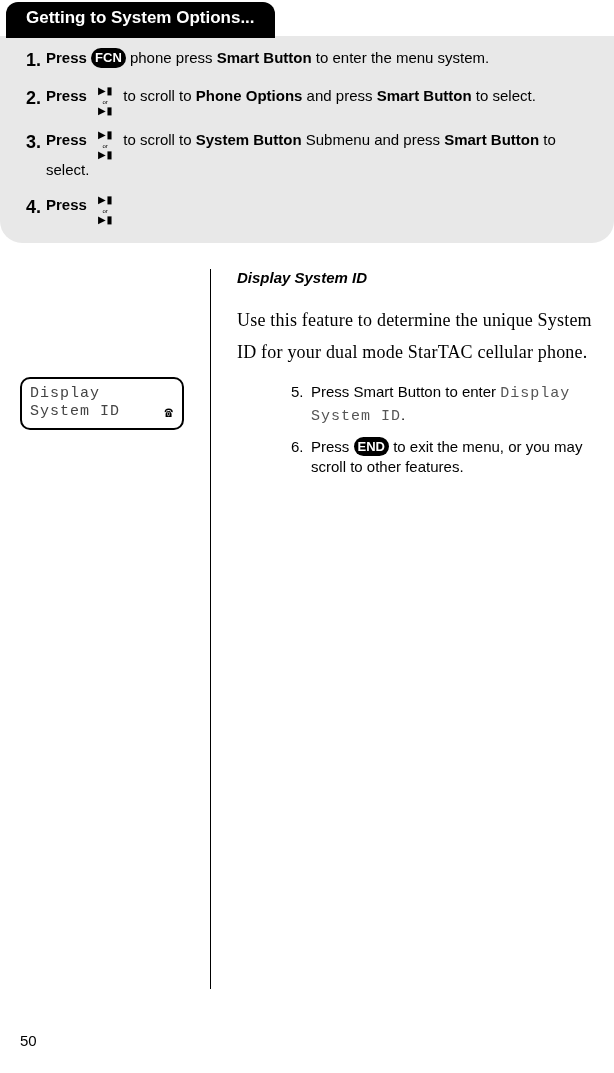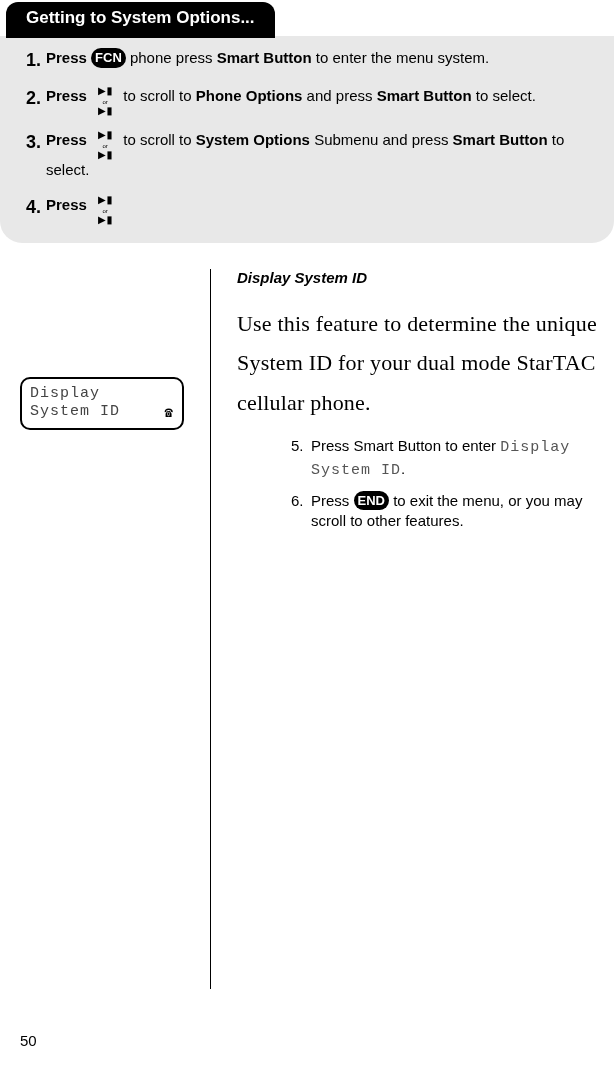--- a/index.html
+++ b/index.html
@@ -125,21 +125,21 @@
   }
   .section-title {
     font-family: Arial, Helvetica, sans-serif;
     font-weight: bold;
     font-style: italic;
     font-size: 15px;
     margin: 0 0 18px 0;
   }
   .intro {
     font-family: "Times New Roman", Times, serif;
-    font-size: 22px;
+    font-size: 18px;
     line-height: 1.8;
     margin-bottom: 14px;
     font-stretch: condensed;
     letter-spacing: 0.2px;
   }
 
   .sub-steps {
     margin-left: 54px;
     font-size: 15px;
     line-height: 1.35;
@@ -207,21 +207,21 @@
   <div class="step">
     <div class="step-num">3.</div>
     <div class="step-body">
       <span class="press">Press</span>
       <span class="scroll-icon">
         <span class="toprow">▶<b style="font-size:10px">▮</b></span>
         <span class="or">or</span>
         <span class="botrow">▶<b style="font-size:10px">▮</b></span>
       </span>
       <span>to scroll to </span>
-      <span class="bold">System Options</span>
+      <span class="bold">System Button</span>
       <span> Submenu and press </span>
       <span class="bold">Smart Button</span>
       <span> to select.</span>
     </div>
   </div>
 
   <div class="step" style="margin-bottom:0">
     <div class="step-num">4.</div>
     <div class="step-body">
       <span class="press">Press</span>

